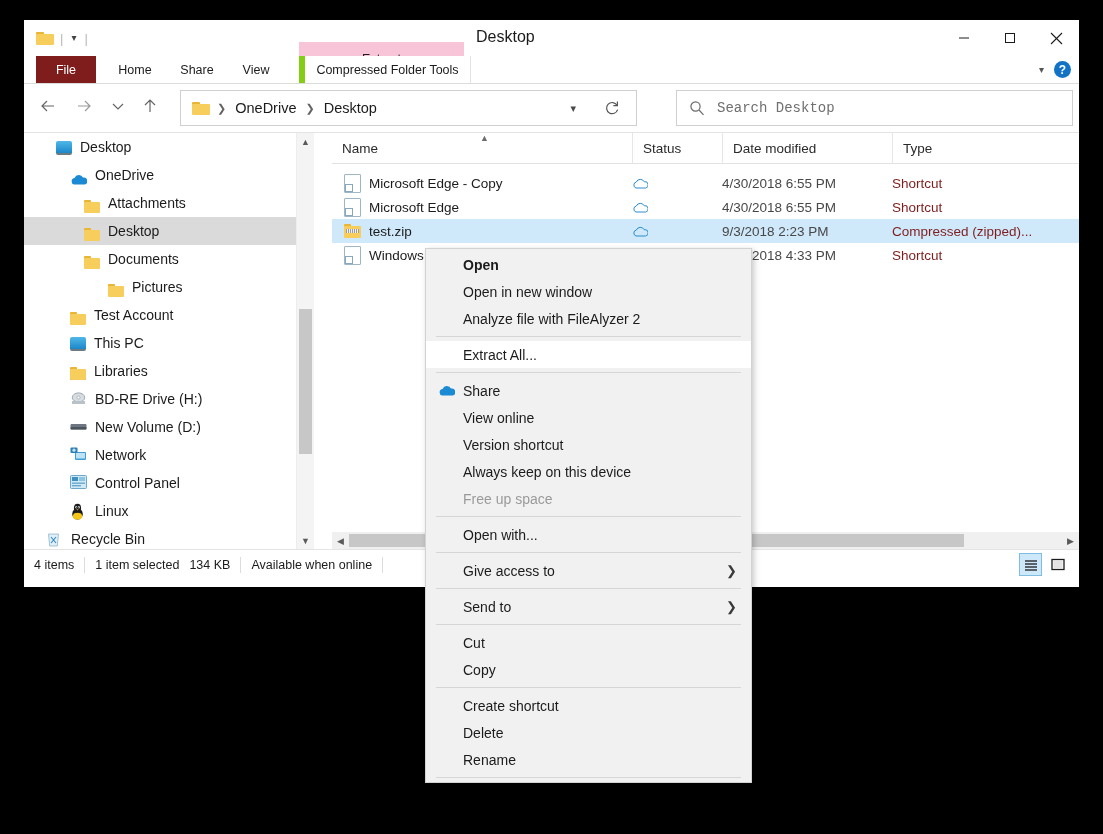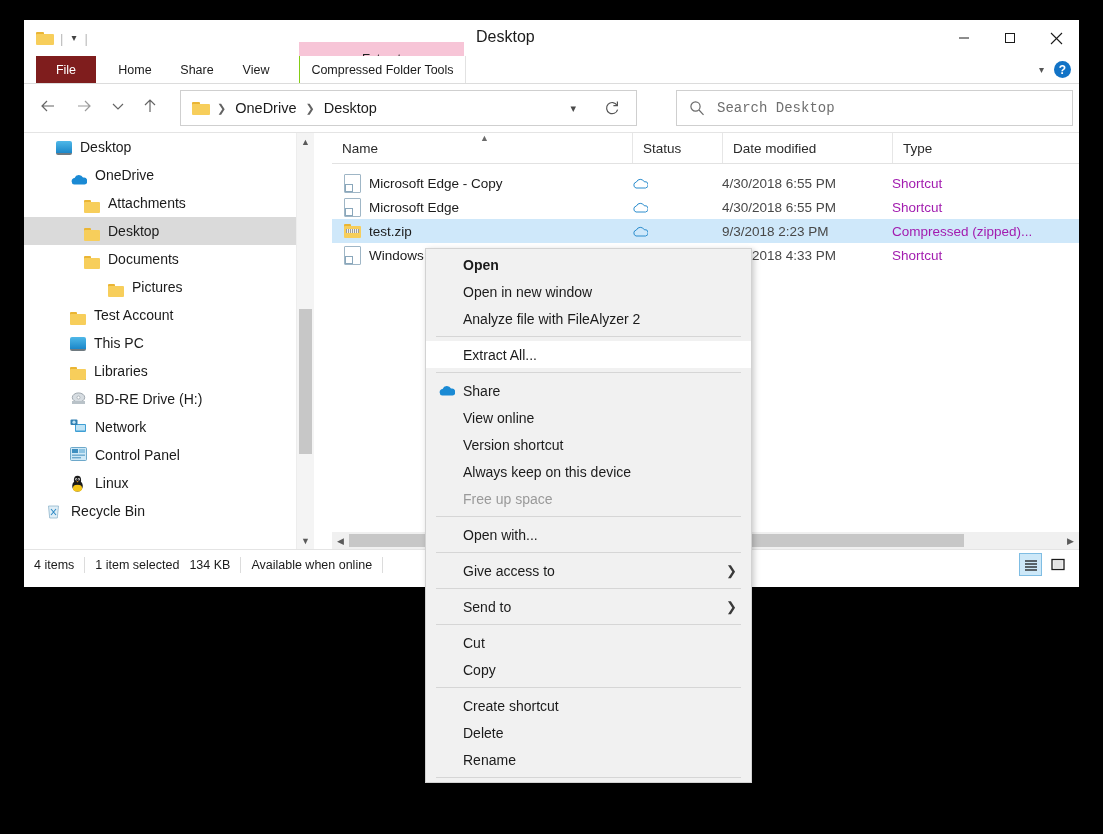--- a/index.html
+++ b/index.html
@@ -141,21 +141,21 @@
     width: 60px;
     background: #7f1d1d;
     color: #ffffff;
   }
   .tab.home   { left: 84px; width: 54px; }
   .tab.share  { left: 146px; width: 54px; }
   .tab.view   { left: 206px; width: 52px; }
   .tab.cft {
     left: 275px;
     width: 165px;
-    border-left: 1px solid #84cc16;
+    border-left: 6px solid #84cc16;
     border-right: 1px solid #e2e2e2;
   }
 
   .ribbon-right {
     position: absolute;
     right: 8px;
     top: 0;
     height: 27px;
     display: flex;
     align-items: center;
@@ -421,21 +421,21 @@
   .cell-name {
     position: absolute;
     left: 12px;
     display: flex;
     align-items: center;
     gap: 8px;
     white-space: nowrap;
   }
   .cell-status { position: absolute; left: 300px; display: flex; align-items: center; }
   .cell-date   { position: absolute; left: 390px; color: #484848; white-space: nowrap; }
-  .cell-type   { position: absolute; left: 560px; color: #a21caf; white-space: nowrap; }
+  .cell-type   { position: absolute; left: 560px; color: #7f1d1d; white-space: nowrap; }
 
   .shortcut-ico {
     width: 15px; height: 17px;
     position: relative;
     background: #ffffff;
     border: 1px solid #9fb6c6;
     border-radius: 1px;
     flex: none;
   }
   .shortcut-ico::after {
@@ -770,20 +770,29 @@
           <span class="nav-ico">
             <svg width="17" height="15" viewBox="0 0 17 15">
                 <ellipse cx="8.5" cy="6.5" rx="6.2" ry="4.6" fill="#d7dde2" stroke="#8d979e" stroke-width="0.8"></ellipse>
                 <circle cx="8.5" cy="6.5" r="1.5" fill="#ffffff" stroke="#8d979e" stroke-width="0.6"></circle>
                 <path d="M2 10 h13 v3 H2 z" fill="#b9c2c8"></path>
               </svg>
           </span>
           <span class="nav-label">BD-RE Drive (H:)</span>
         </div>
 
+        <div class="nav-item" style="padding-left:46px">
+          <span class="nav-ico">
+            <svg width="17" height="11" viewBox="0 0 17 11">
+                <rect x="0.5" y="3" width="16" height="5.5" rx="1" fill="#6e7781"></rect>
+                <rect x="0.5" y="6" width="16" height="2.6" rx="1" fill="#4b545d"></rect>
+              </svg>
+          </span>
+          <span class="nav-label">New Volume (D:)</span>
+        </div>
 
         <div class="nav-item" style="padding-left:46px">
           <span class="nav-ico">
             <svg width="17" height="15" viewBox="0 0 17 15">
                 <rect x="5" y="5" width="11" height="8" rx="1" fill="#3f9fd4"></rect>
                 <rect x="6" y="6" width="9" height="5.5" fill="#bfe3f5"></rect>
                 <rect x="0.5" y="0.5" width="7" height="5.5" rx="1" fill="#2e7fb2"></rect>
                 <circle cx="4" cy="3.2" r="1.6" fill="#bfe3f5"></circle>
               </svg>
           </span>

